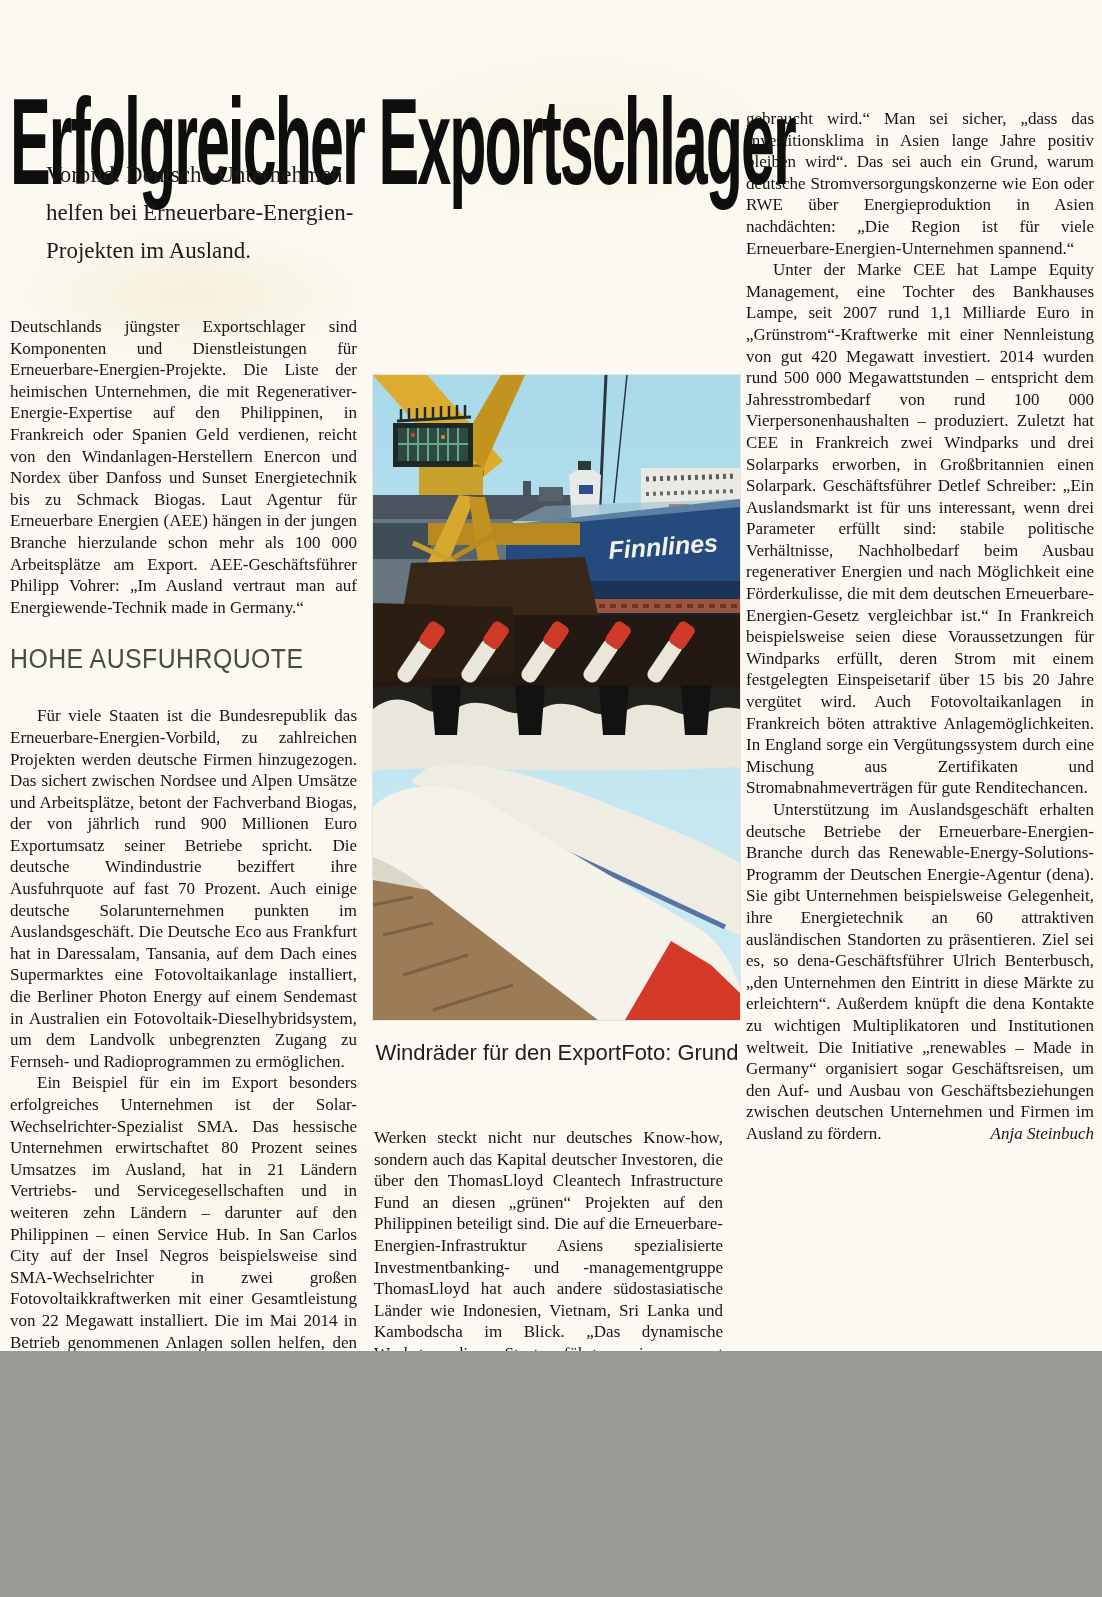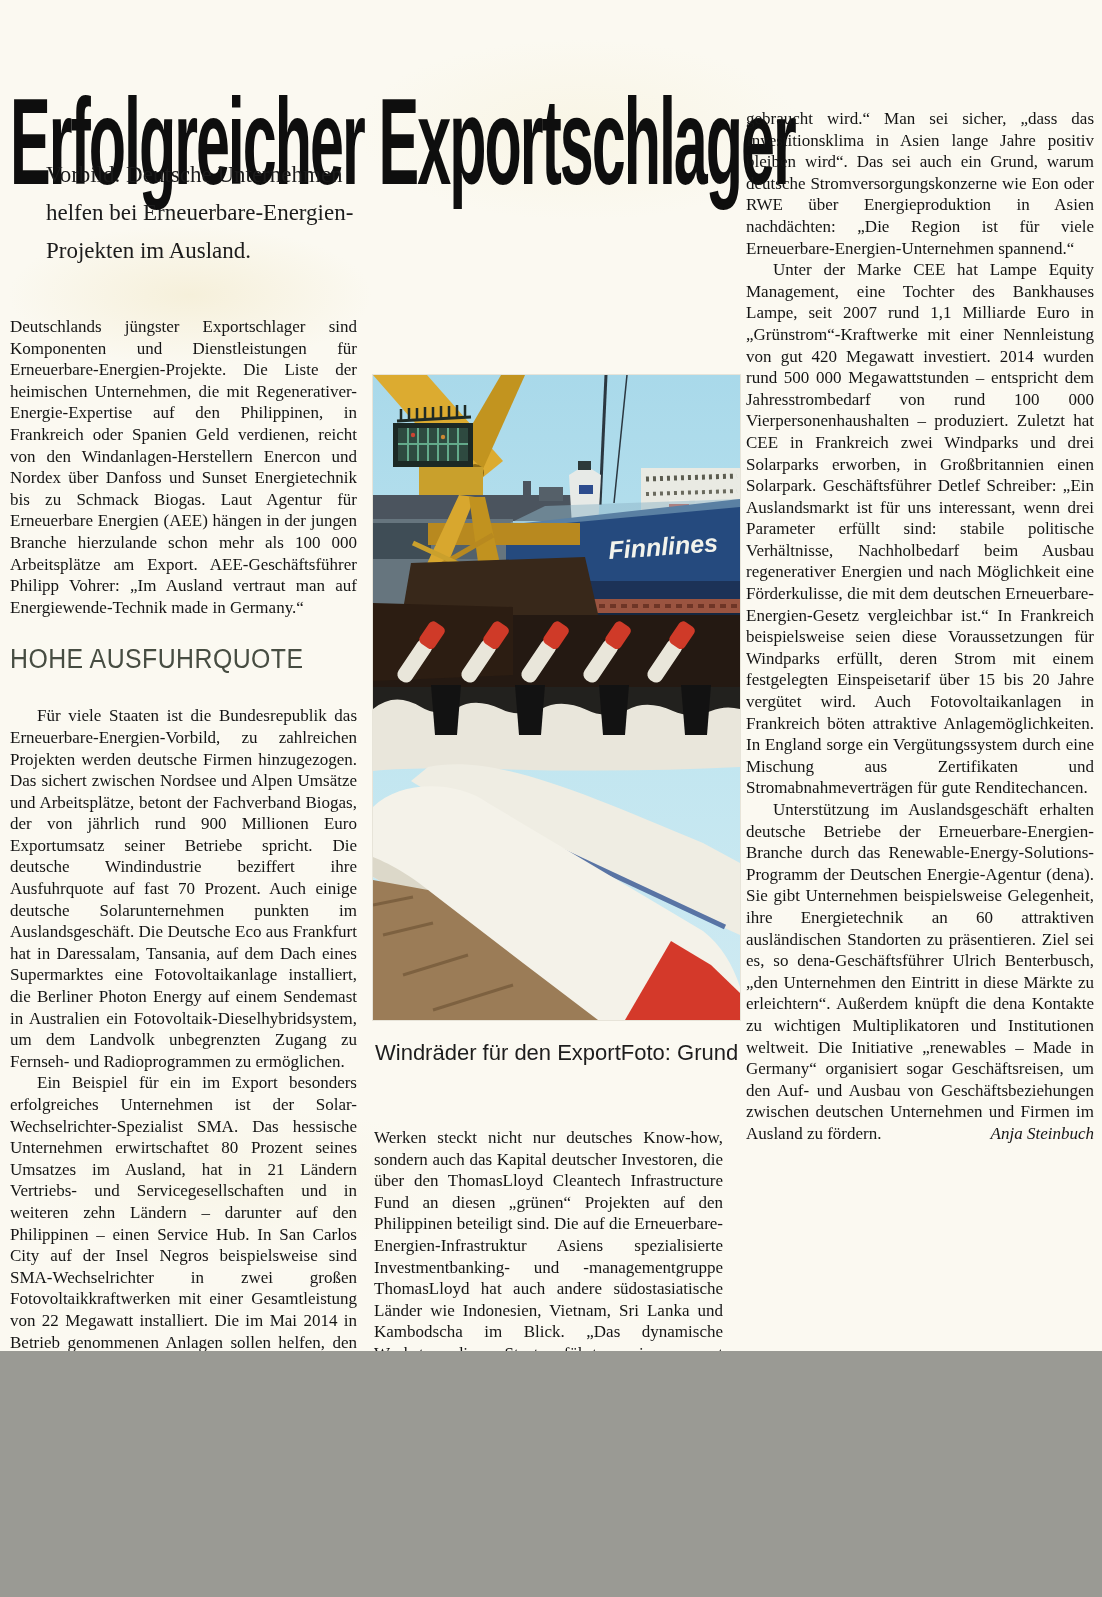--- a/index.html
+++ b/index.html
@@ -41,21 +41,21 @@
     font-size:27px; font-weight:normal; color:#474d42;
     letter-spacing:.5px; margin:26px 0 30px 0;
     transform:scaleX(.92); transform-origin:0 0; white-space:nowrap;
   }
   .photo {
     position:absolute; left:373px; top:375px; width:367px; height:645px;
     box-shadow:0 0 0 1px rgba(120,110,80,.15);
   }
   .caption {
     position:absolute; left:375px; top:1040px; width:364px;
-    display:flex; justify-content:flex-start; align-items:baseline;
+    display:flex; justify-content:center; align-items:baseline;
     font-family:"Liberation Sans", sans-serif;
     font-size:22px; color:#1d1d1d;
   }
   .author { float:right; font-style:italic; }
   .ghost {
     position:absolute; left:756px; top:1468px; width:330px; height:78px;
     background:repeating-linear-gradient(0deg, rgba(125,118,88,.16) 0 3px, transparent 3px 13px);
     filter:blur(3px); transform:rotate(-1deg); opacity:.45; pointer-events:none;
   }
 </style>

